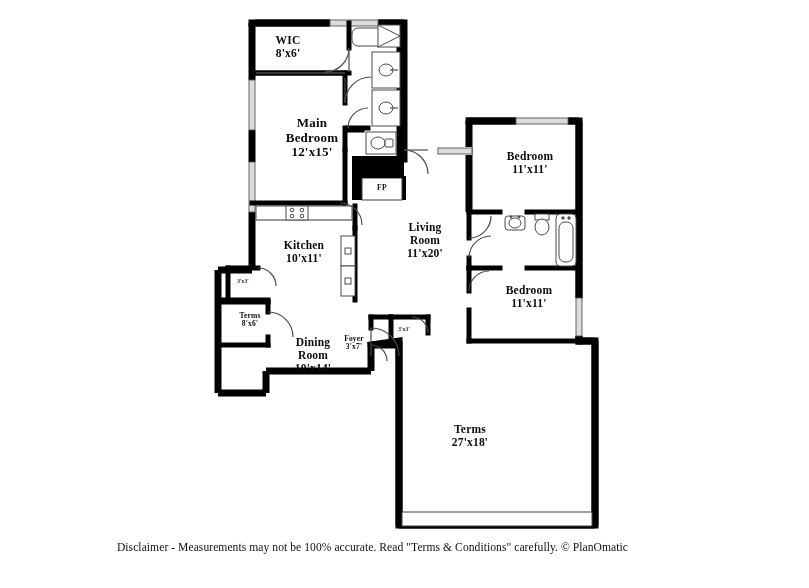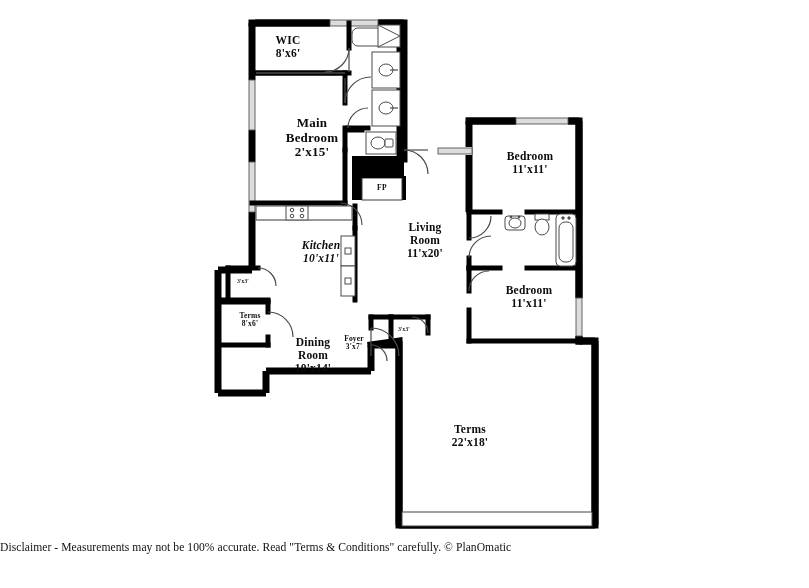--- a/index.html
+++ b/index.html
@@ -44,21 +44,21 @@
   .lbl-xl { font-size: 13px; }
   .lbl-lg { font-size: 11.5px; }
   .lbl-sm { font-size: 7.5px; }
   .lbl-xs { font-size: 5.2px; }
   .lbl-fp { font-size: 7.5px; letter-spacing: 0.5px; }
   #disclaimer-bar {
     position: absolute;
     left: 0;
     top: 541px;
     width: 745px;
-    text-align: left;
+    text-align: center;
     font-family: "Liberation Serif", serif;
     font-size: 11.6px;
     color: #111111;
     letter-spacing: 0.05px;
   }
 </style>
 </head>
 <body>
 
 <div id="floorplan-page">
@@ -286,35 +286,35 @@
   </svg>
 
   <div class="room-label lbl-lg" style="left:288px; top:47px;">
     <span class="rl-name">WIC</span>
     <span class="rl-dims">8'x6'</span>
   </div>
 
   <div class="room-label lbl-xl" style="left:312px; top:138px;">
     <span class="rl-name">Main</span>
     <span class="rl-name">Bedroom</span>
-    <span class="rl-dims">2'x15'</span>
+    <span class="rl-dims">12'x15'</span>
   </div>
 
   <div class="room-label lbl-lg" style="left:530px; top:163px;">
     <span class="rl-name">Bedroom</span>
     <span class="rl-dims">11'x11'</span>
   </div>
 
   <div class="room-label lbl-lg" style="left:425px; top:240px;">
     <span class="rl-name">Living</span>
     <span class="rl-name">Room</span>
     <span class="rl-dims">11'x20'</span>
   </div>
 
-  <div class="room-label lbl-lg" style="left:321px; top:252px;font-style:italic;">
+  <div class="room-label lbl-lg" style="left:304px; top:252px;">
     <span class="rl-name">Kitchen</span>
     <span class="rl-dims">10'x11'</span>
   </div>
 
   <div class="room-label lbl-lg" style="left:529px; top:297px;">
     <span class="rl-name">Bedroom</span>
     <span class="rl-dims">11'x11'</span>
   </div>
 
   <div class="room-label lbl-sm" style="left:250px; top:320px;">
@@ -328,21 +328,21 @@
     <span class="rl-dims">10'x14'</span>
   </div>
 
   <div class="room-label lbl-sm" style="left:354px; top:343px;">
     <span class="rl-name">Foyer</span>
     <span class="rl-dims">3'x7'</span>
   </div>
 
   <div class="room-label lbl-lg" style="left:470px; top:436px;">
     <span class="rl-name">Terms</span>
-    <span class="rl-dims">22'x18'</span>
+    <span class="rl-dims">27'x18'</span>
   </div>
 
   <div class="room-label lbl-xs" style="left:243px; top:282px;">
     <span class="rl-dims">3'x3'</span>
   </div>
 
   <div class="room-label lbl-xs" style="left:404px; top:330px;">
     <span class="rl-dims">3'x3'</span>
   </div>
 

